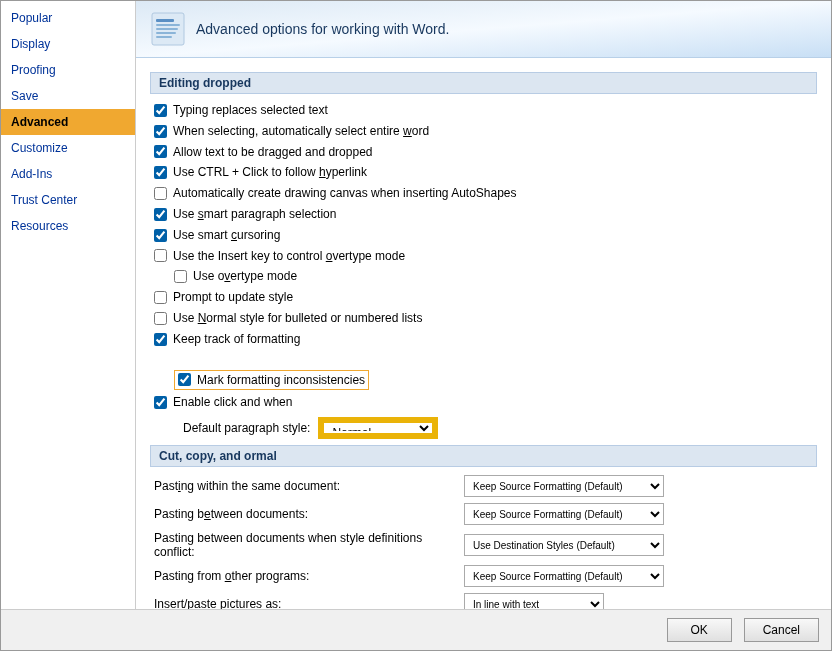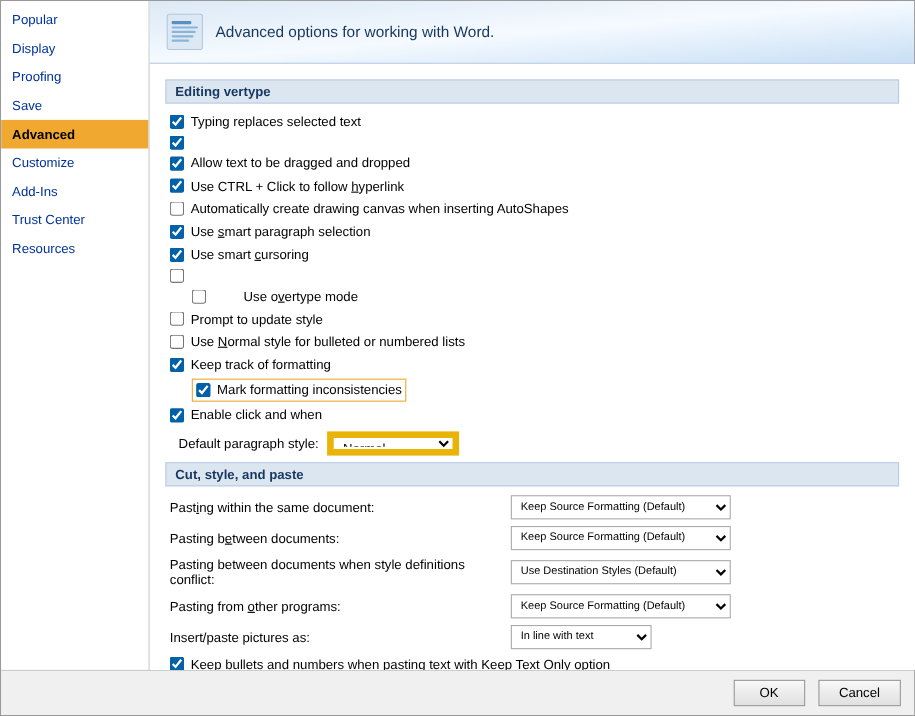--- a/index.html
+++ b/index.html
@@ -88,39 +88,39 @@
       margin-bottom: 8px;
       margin-top: 4px;
     }
     
     .option-row {
       display: flex;
       align-items: center;
       margin-bottom: 4px;
       padding-left: 4px;
     }
-    .option-row.indent1 { padding-left: 24px; gap: 28px; }
+    .option-row.indent1 { padding-left: 24px; }
     .option-row input[type="checkbox"] {
       margin-right: 6px;
       width: 13px;
       height: 13px;
       flex-shrink: 0;
       accent-color: #0060a8;
     }
     .option-label {
       font-size: 12px;
       color: #000;
       line-height: 1.4;
     }
     .underline { text-decoration: underline; }
     
     .style-row {
       display: flex;
       align-items: center;
-      margin: 6px 0 6px 12px;
+      margin: 6px 0 6px 33px;
     }
     .style-label {
       font-size: 12px;
       margin-right: 8px;
       white-space: nowrap;
     }
     .dropdown-select {
       border: 6px solid #eab308;
       background: #fff;
       font-size: 12px;
@@ -169,20 +169,21 @@
       background: linear-gradient(to bottom, #f8f8f8, #e0e0e0);
       cursor: pointer;
       min-width: 65px;
     }
     
     .cb-highlighted {
       border: 1px solid #f0a830;
       padding: 1px 3px;
       display: inline-flex;
       align-items: center;
+      margin-top: 18px;
     }
     
     .content-area::-webkit-scrollbar { width: 16px; }
     .content-area::-webkit-scrollbar-track { background: #f0f0f0; border-left: 1px solid #ddd; }
     .content-area::-webkit-scrollbar-thumb { background: #c0c0c0; border: 1px solid #aaa; }
   </style>
 </head>
 <body>
 
 <div class="dialog">
@@ -211,28 +212,29 @@
             <rect x="6" y="17" width="22" height="2" fill="#8ab4d8" rx="1"></rect>
             <rect x="6" y="21" width="20" height="2" fill="#8ab4d8" rx="1"></rect>
             <rect x="6" y="25" width="16" height="2" fill="#8ab4d8" rx="1"></rect>
           </svg>
         </div>
         <div class="header-title">Advanced options for working with Word.</div>
       </div>
 
       <div class="content-area">
 
-        <div class="section-header">Editing vertype</div>
+        <div class="section-header">Editing dropped</div>
 
         <div class="option-row">
           <input type="checkbox" checked="" style="">
           <span class="option-label">Typing replaces selected text</span>
         </div>
         <div class="option-row">
           <input type="checkbox" checked="" style="">
+          <span class="option-label">When selecting, automatically select entire <span class="underline">w</span>ord</span>
         </div>
         <div class="option-row">
           <input type="checkbox" checked="" style="">
           <span class="option-label">Allow text to be dragged and dropped</span>
         </div>
         <div class="option-row">
           <input type="checkbox" checked="" style="">
           <span class="option-label">Use CTRL + Click to follow <span class="underline">h</span>yperlink</span>
         </div>
         <div class="option-row">
@@ -242,20 +244,21 @@
         <div class="option-row">
           <input type="checkbox" checked="" style="">
           <span class="option-label">Use <span class="underline">s</span>mart paragraph selection</span>
         </div>
         <div class="option-row">
           <input type="checkbox" checked="" style="">
           <span class="option-label">Use smart <span class="underline">c</span>ursoring</span>
         </div>
         <div class="option-row">
           <input type="checkbox" style="">
+          <span class="option-label">Use the Insert key to control <span class="underline">o</span>vertype mode</span>
         </div>
         <div class="option-row indent1">
           <input type="checkbox" style="">
           <span class="option-label">Use o<span class="underline">v</span>ertype mode</span>
         </div>
         <div class="option-row">
           <input type="checkbox" style="">
           <span class="option-label">Prompt to update style</span>
         </div>
         <div class="option-row">
@@ -280,21 +283,21 @@
         <div class="style-row">
           <span class="style-label">Default paragraph style:</span>
           <select class="dropdown-select dropdown-small">
             <option>Normal</option>
             <option>Heading 1</option>
             <option>Heading 2</option>
             <option>Body Text</option>
           </select>
         </div>
 
-        <div class="section-header">Cut, style, and paste</div>
+        <div class="section-header">Cut, copy, and ormal</div>
 
         <div class="paste-row">
           <span class="paste-label">Past<span class="underline">i</span>ng within the same document:</span>
           <select class="paste-select">
             <option>Keep Source Formatting (Default)</option>
             <option>Merge Formatting</option>
             <option>Keep Text Only</option>
           </select>
         </div>
         <div class="paste-row">
@@ -318,21 +321,21 @@
           <span class="paste-label">Pasting from <span class="underline">o</span>ther programs:</span>
           <select class="paste-select">
             <option>Keep Source Formatting (Default)</option>
             <option>Merge Formatting</option>
             <option>Keep Text Only</option>
           </select>
         </div>
 
         <div class="paste-row">
           <span class="paste-label">Insert/paste pictures as:</span>
-          <select class="paste-select" style="width:128px;">
+          <select class="paste-select" style="width:140px;">
             <option>In line with text</option>
             <option>Square</option>
             <option>Tight</option>
             <option>Through</option>
             <option>Behind text</option>
             <option>In front of text</option>
           </select>
         </div>
 
         <div class="option-row">

